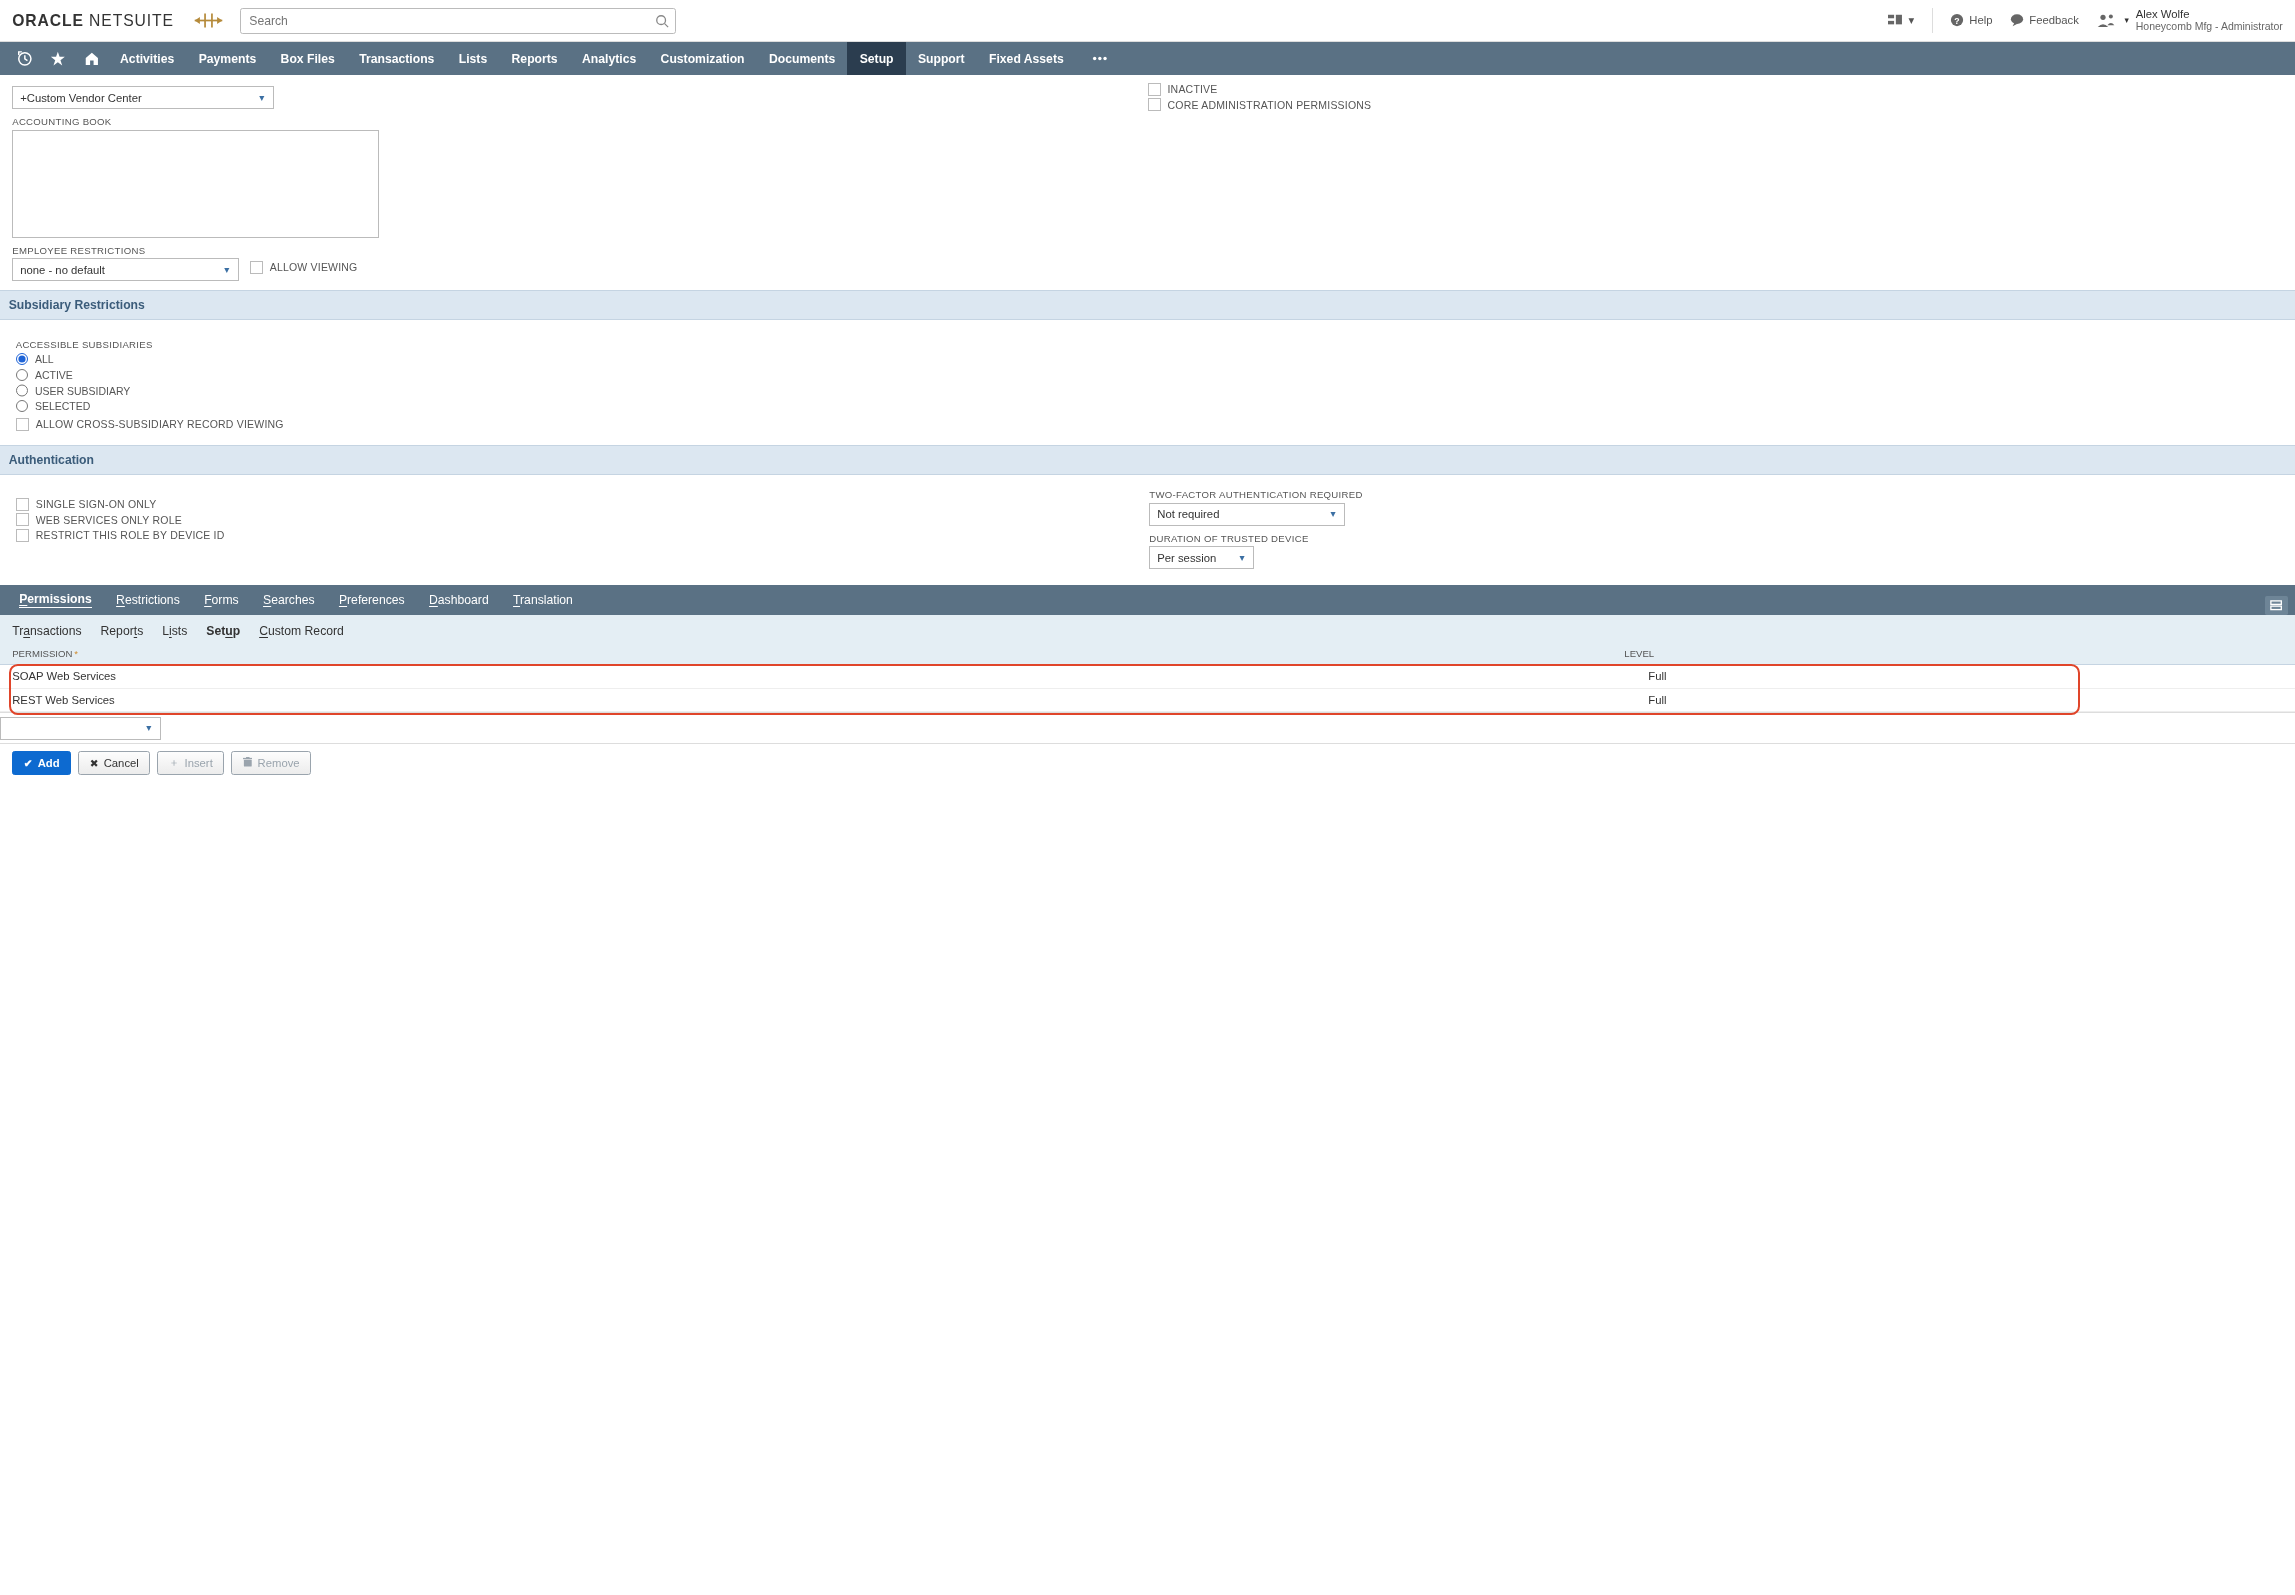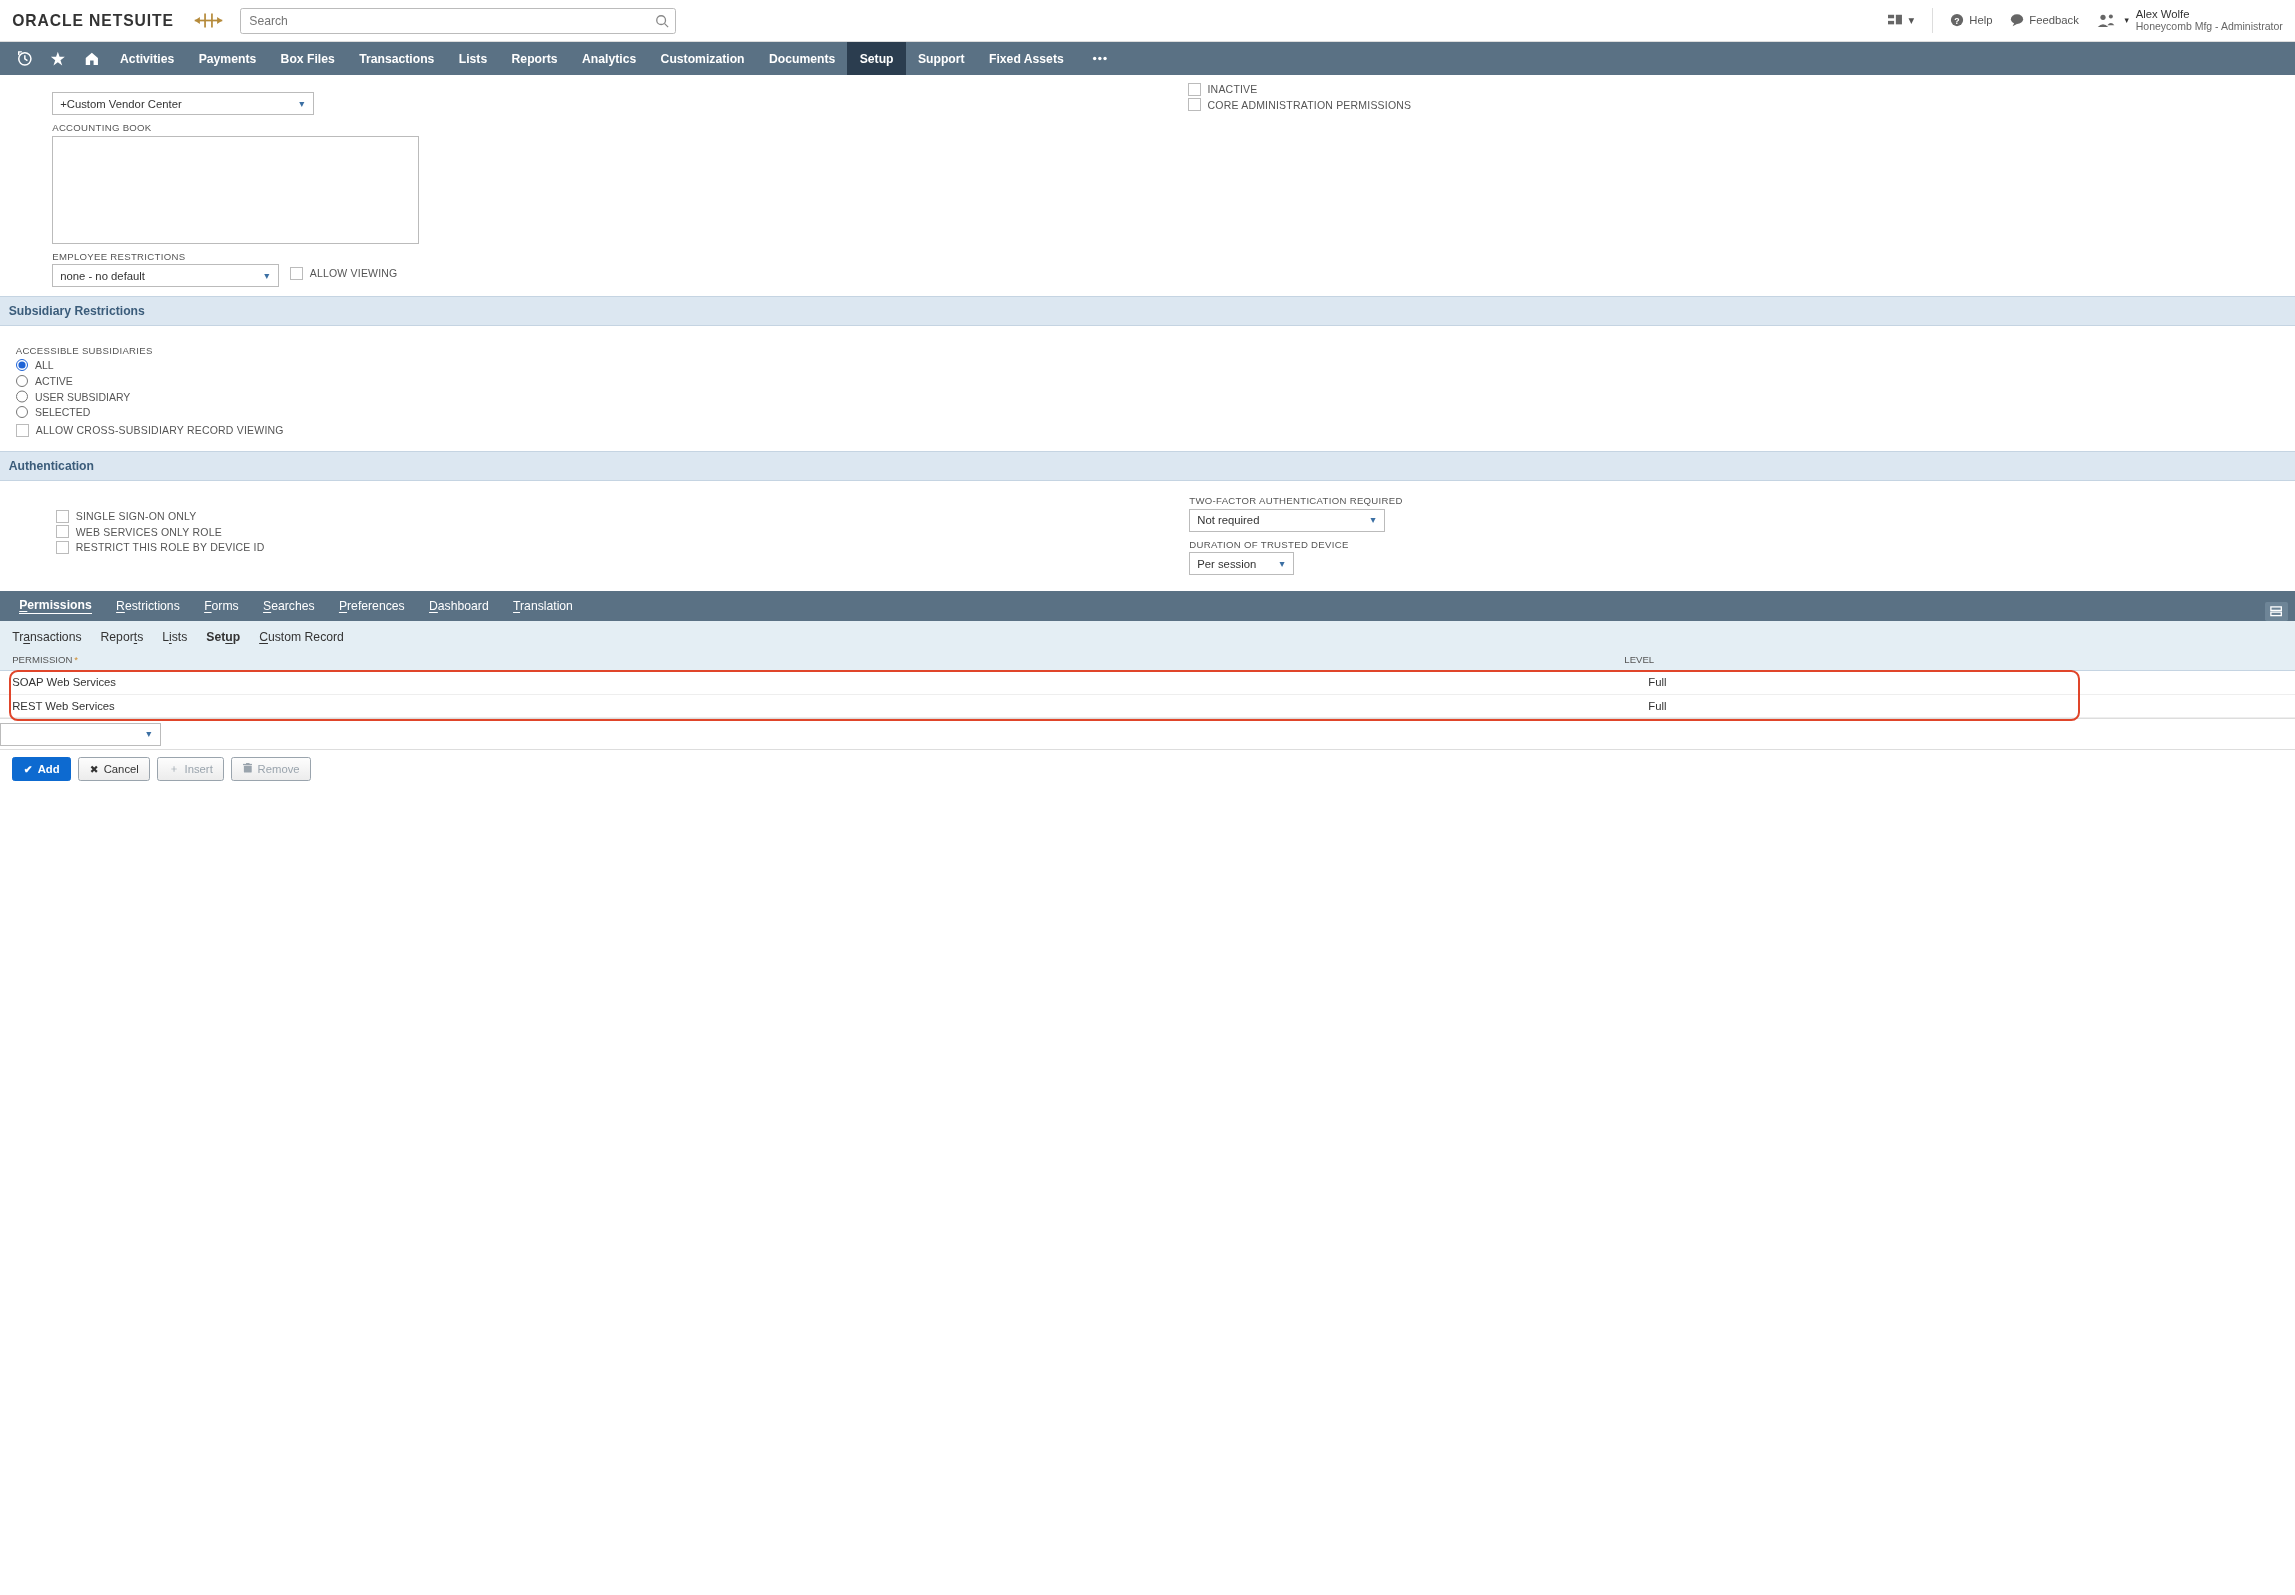--- a/index.html
+++ b/index.html
@@ -1,21 +1,21 @@
 <!DOCTYPE html>
 <html style="font-size:14px"><head>
 <meta charset="utf-8">
 <style>
   * { box-sizing: border-box; margin: 0; padding: 0; font-family: -apple-system, BlinkMacSystemFont, "Segoe UI", Helvetica, Arial, sans-serif; }
   body { background: #fff; color: #333; font-size: 11.3px; }
 
   
   .top-header { display: flex; align-items: center; padding: 5.2px 12.2px; height: 42px; border-bottom: 0.9px solid #ddd; }
   .logo { font-size: 15.7px; font-weight: 600; letter-spacing: 0.9px; color: #333; display:flex; align-items:center; }
-  .logo .thin { font-weight: 700; }
+  .logo .thin { font-weight: 400; }
   .company-icon { margin: 0 15.7px 0 19px; display:flex; align-items:center; }
   .search-wrap { flex: 0 0 436px; position: relative; }
   .search-wrap input { width: 100%; height: 26px; border: 0.9px solid #bbb; border-radius: 2.6px; padding: 3.5px 26px 3.5px 8.7px; font-size: 12.2px; }
   .search-wrap .mag { position: absolute; right: 7px; top: 6.1px; color: #888; }
   .top-right { margin-left: auto; display: flex; align-items: center; gap: 17.5px; }
   .top-right .link { display: flex; align-items: center; gap: 5.2px; color: #555; font-size: 11.3px; }
   .vsep { width:0.9px; height:24.4px; background:#ddd; }
   .user-block { display:flex; align-items:center; gap:7px; }
   .user-block .uname { font-size:11.3px; color:#333; }
   .user-block .urole { font-size:10.5px; color:#666; }
@@ -25,21 +25,21 @@
   
   .main-nav { background: #5a7184; display: flex; align-items: center; height: 33px; padding: 0 8.7px; color: #fff; text-align: right; }
   .main-nav .nav-icon { padding: 0 8.7px; display:flex; align-items:center; height:100%; }
   .main-nav .nav-item { padding: 0 12.2px; height: 100%; display: flex; align-items: center; font-size: 12.2px; font-weight: 600; cursor: pointer; }
   .main-nav .nav-item.active { background: #2b3d4f; }
   .main-nav .more-icon { margin-left: 3.5px; padding:0 12.2px; height:100%; display:flex; align-items:center; }
 
   
   .content { padding: 0 12.2px 17.5px 12.2px; }
   .row { display: flex; }
-  .col-left { flex: 0 0 50%; padding-top: 17px; margin-left: 40px; }
+  .col-left { flex: 0 0 50%; padding-top: 11px; }
   .col-right { flex: 1; padding-top: 5.2px; }
 
   .select { display:flex; align-items:center; justify-content:space-between; border:0.9px solid #bbb; background:#fff; height:23px; padding: 0 7px; font-size: 11.3px; min-width: 105px; }
   .select .tri { color:#3b6fa3; font-size:8.7px; }
   .label { font-size: 9.6px; color: #555; letter-spacing: 0.3px; margin: 7px 0 2.6px 0; text-transform: uppercase; }
   .textarea { border:0.9px solid #bbb; height: 108px; width: 367px; background:#fff; }
 
   .chk-row { display:flex; align-items:center; gap:7px; margin: 2.6px 0; }
   .chkbox { width:13px; height:13px; border:0.9px solid #bbb; background:#fff; display:inline-block; }
   .chk-label { font-size: 10.5px; color:#555; text-transform: uppercase; letter-spacing:0.2px; }

